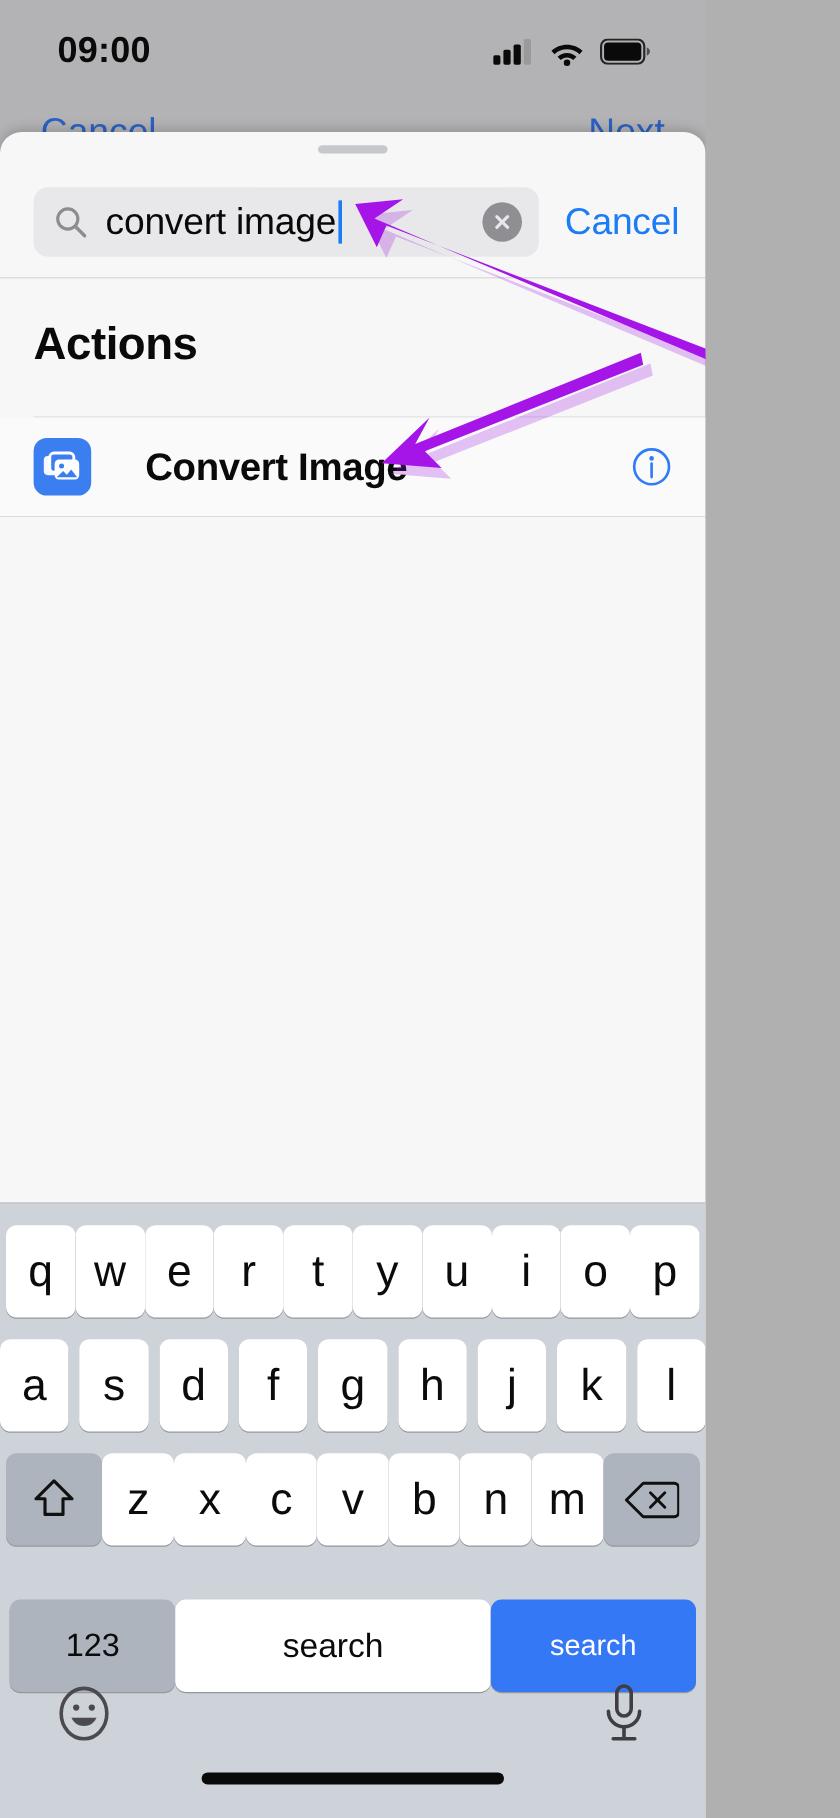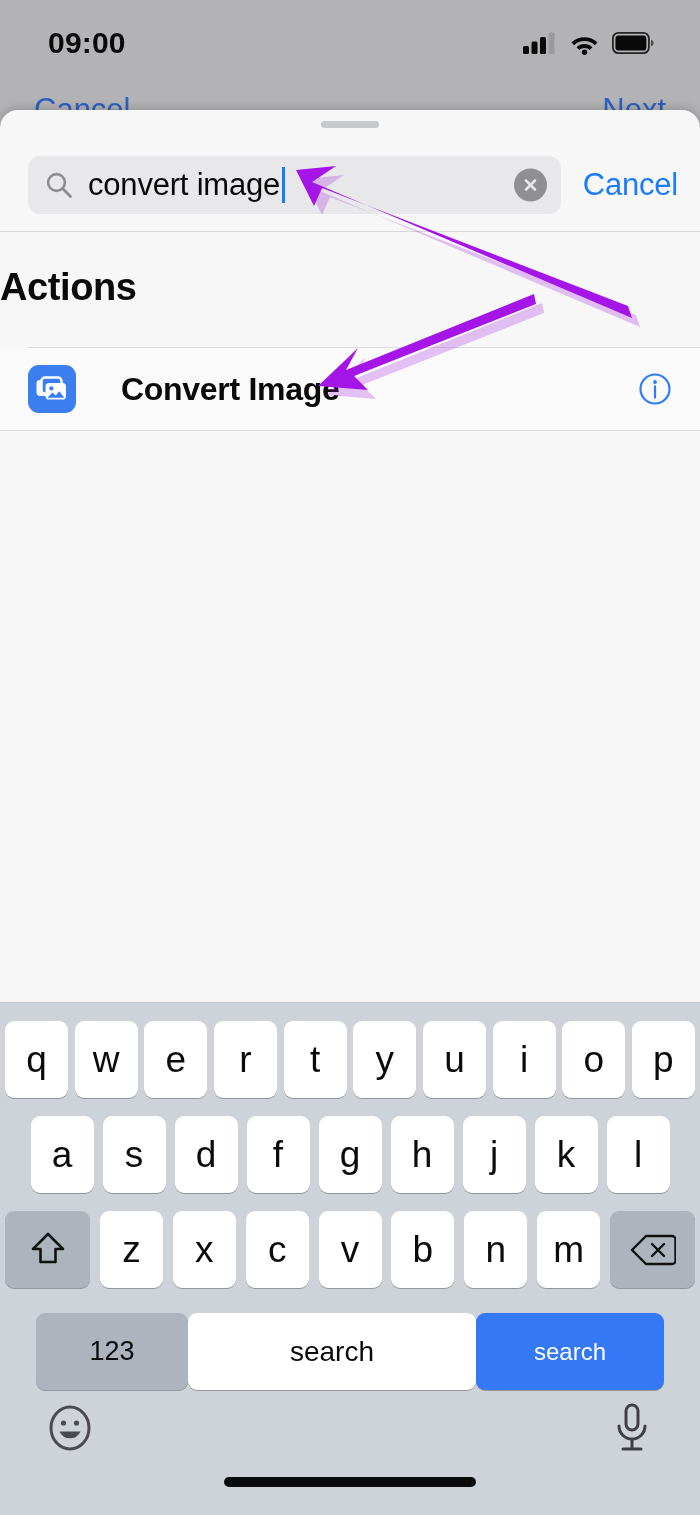--- a/index.html
+++ b/index.html
@@ -4,21 +4,21 @@
 <style>
   * { box-sizing: border-box; margin: 0; padding: 0; }
   html, body {
     width: 700px; height: 1515px;
     font-family: "Liberation Sans", sans-serif;
     overflow: hidden;
     background: #b0b0b0;
   }
   #screen {
     position: relative;
-    width: 700px; height: 1515px;
+    width: 588px; height: 1515px;
     overflow: hidden;
   }
 
   
   .bg-layer {
     position: absolute; inset: 0;
     background: #b3b3b5;
   }
   .statusbar {
     position: absolute; top: 0; left: 0; right: 0; height: 86px;
@@ -90,21 +90,21 @@
     font-size: 31px; color: #1b7cf5; letter-spacing: -0.2px;
   }
 
   
   .hairline-top {
     position: absolute; top: 121px; left: 0; right: 0; height: 1px;
     background: #d8d8da;
   }
   .section-header {
     position: absolute; top: 138px; left: 0; right: 0; height: 78px;
-    display: flex; align-items: center; 
+    display: flex; align-items: center; padding-left: 28px;
   }
   .section-title {
     font-size: 38px; font-weight: 700; color: #0a0a0a; letter-spacing: -0.4px;
   }
   .row-sep {
     position: absolute; left: 28px; right: 0; height: 1px; background: #dcdcde;
   }
   .row-sep.a { top: 237px; }
   .row-sep.b { top: 320px; left: 0; }
   .action-row {
@@ -131,21 +131,21 @@
   
   .keyboard {
     position: absolute; left: 0; right: 0; bottom: 0; height: 513px;
     background: #ced2d9;
     border-top: 1px solid #bfc3ca;
   }
   .krow { position: absolute; left: 0; right: 0; display: flex; }
   .krow.r1 { top: 18px; justify-content: space-between; padding: 0 5px; }
   .krow.r2 { top: 113px; justify-content: center; gap: 9px; }
   .krow.r3 { top: 208px; justify-content: space-between; padding: 0 5px; }
-  .krow.r4 { top: 294px; justify-content: center; padding: 16px 8px; }
+  .krow.r4 { top: 314px; justify-content: center; padding: 16px 8px; }
   .key {
     background: #ffffff;
     border-radius: 9px;
     box-shadow: 0 1px 0 rgba(0,0,0,0.28);
     display: flex; align-items: center; justify-content: center;
     font-size: 37px; color: #0b0b0b;
     height: 77px;
   }
   .krow.r1 .key { width: 63px; }
   .krow.r2 .key { width: 63px; }

